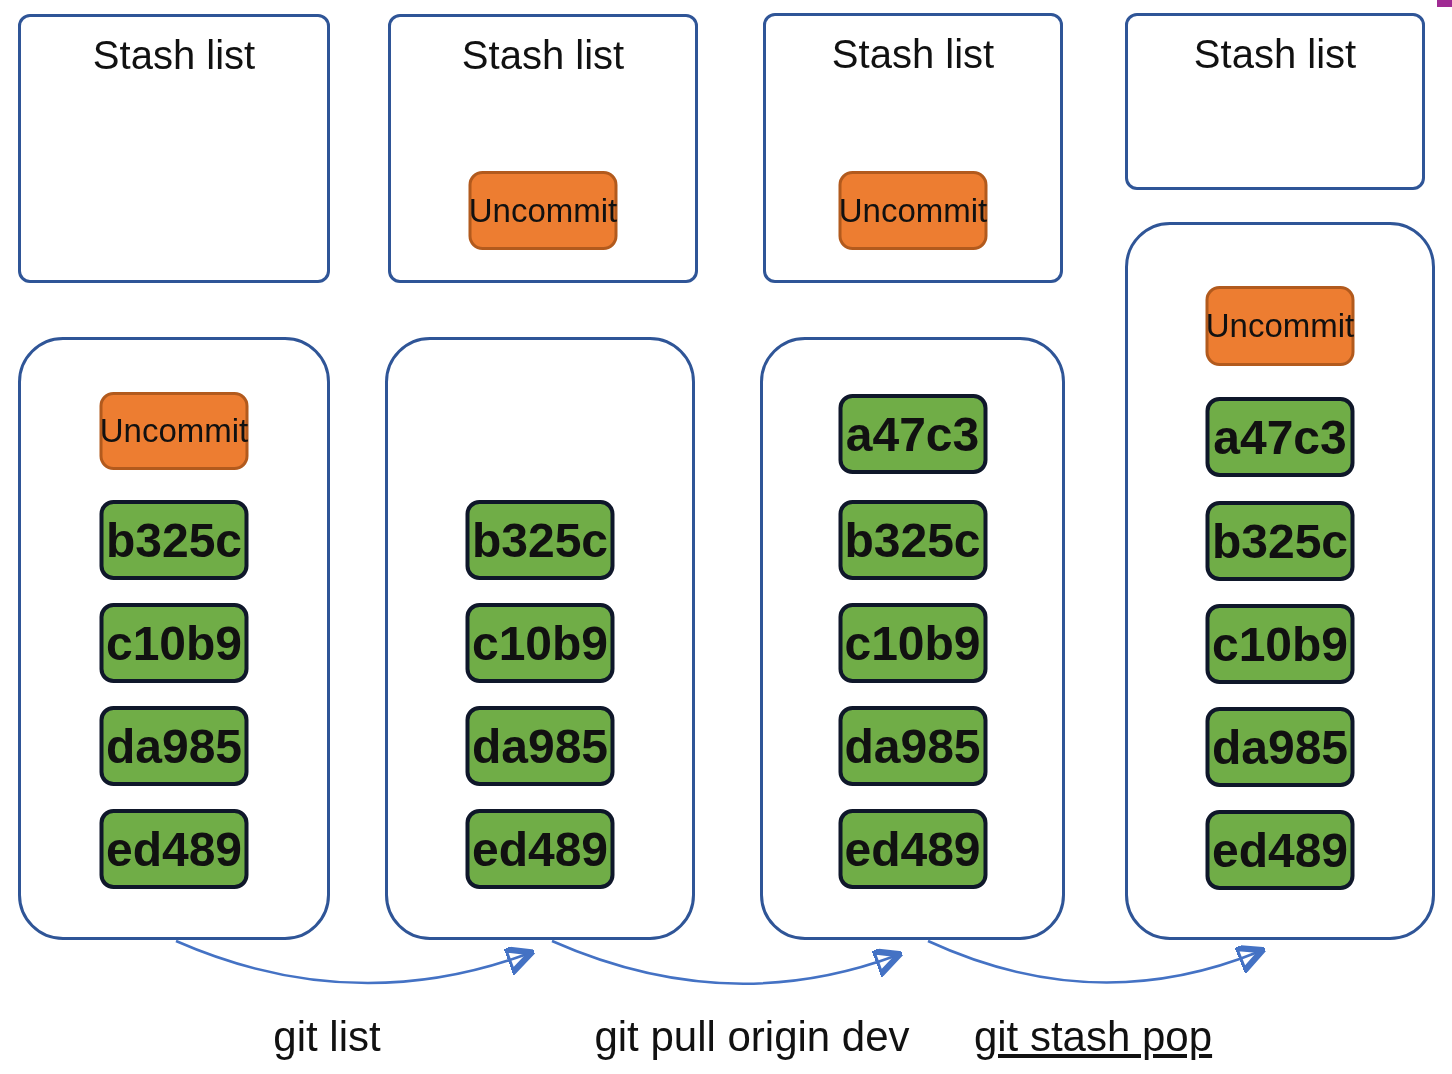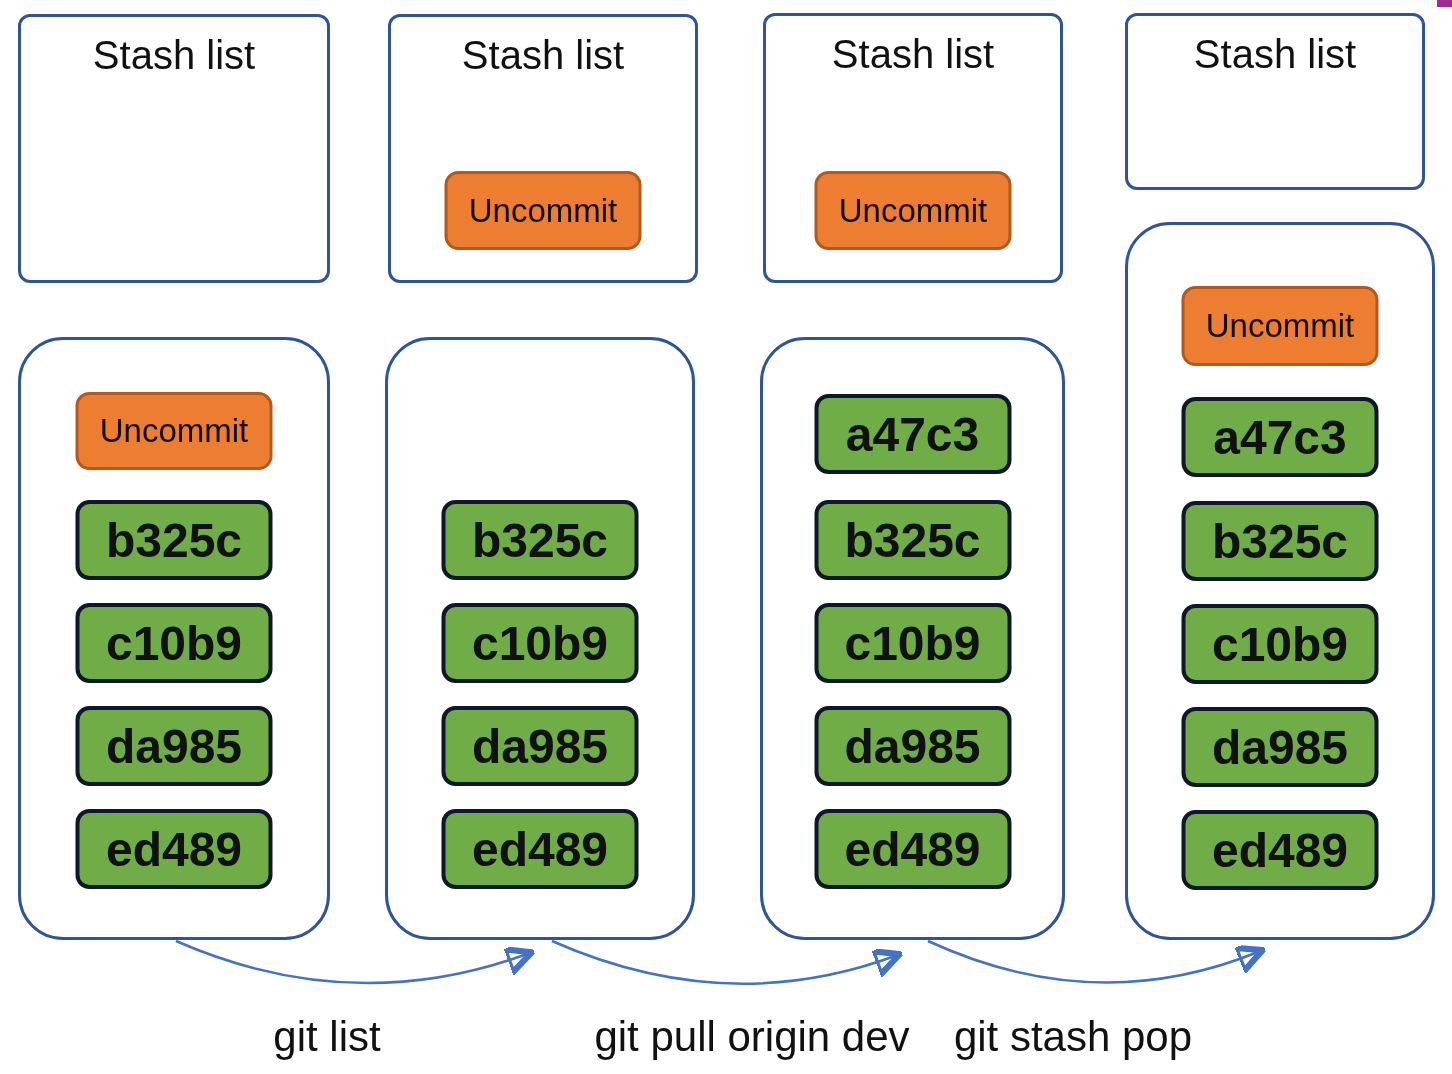--- a/index.html
+++ b/index.html
@@ -41,21 +41,21 @@
     position: absolute;
     border: 3px solid #2f5597;
     border-radius: 45px;
     background: #ffffff;
     box-sizing: border-box;
   }
   .node {
     position: absolute;
     left: 50%;
     transform: translateX(-50%);
-    width: 197px;
+    width: 149px;
     height: 80px;
     border-radius: 14px;
     display: flex;
     align-items: center;
     justify-content: center;
     box-sizing: border-box;
     color: #111111;
     white-space: nowrap;
   }
   .node.commit {
@@ -147,15 +147,15 @@
         <path d="M0,0 L10,5 L0,10 Z" fill="#4472c4" stroke="none"></path>
       </marker>
     </defs>
     <path d="M 176 941 Q 352 1018 527 954" marker-end="url(#ah)"></path>
     <path d="M 552 941 Q 726 1018 895 956" marker-end="url(#ah)"></path>
     <path d="M 928 941 Q 1095 1018 1258 952" marker-end="url(#ah)"></path>
   </svg>
 
   <div class="cmd-label" style="left:227px; top:1013px; width:200px;">git list</div>
   <div class="cmd-label" style="left:532px; top:1013px; width:440px;">git pull origin dev</div>
-  <div class="cmd-label" style="left:928px; top:1013px; width:290px;">git stash pop</div>
+  <div class="cmd-label" style="left:948px; top:1013px; width:290px;text-decoration:underline;">git stash pop</div>
 
 </div>
 
 </body></html>

